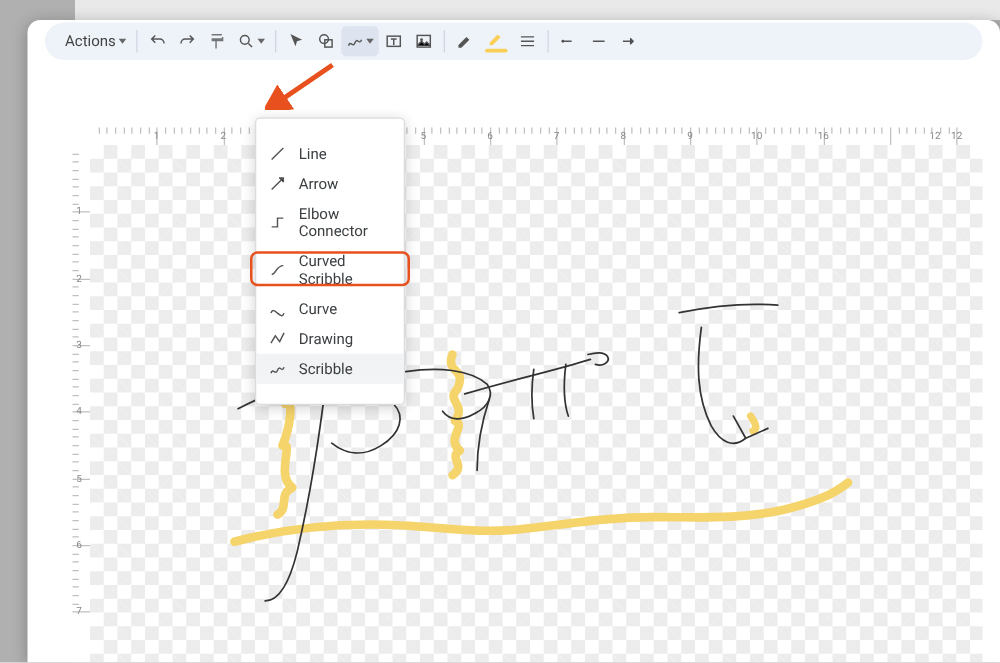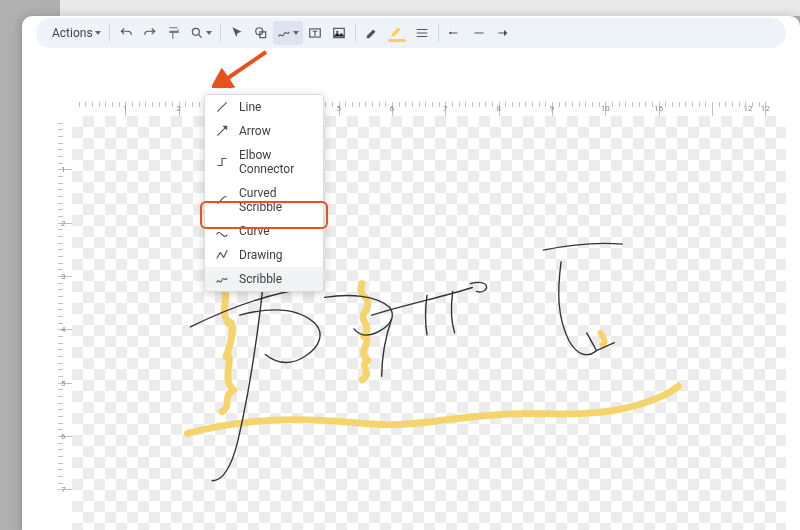--- a/index.html
+++ b/index.html
@@ -89,21 +89,21 @@
   }
   .canvas svg { width: 100%; height: 100%; }
   .dropdown {
     position: absolute;
     top: 94px; left: 204px;
     width: 120px;
     background: #fff;
     border: 1px solid #dadce0;
     border-radius: 4px;
     box-shadow: 0 2px 10px rgba(0,0,0,0.18);
-    padding: 0 0;
+    padding: 16px 0;
     z-index: 20;
   }
   .dd-item {
     display: flex; align-items: center; gap: 10px;
     padding: 5px 10px;
     font-size: 12px; color: #3c4043;
     cursor: pointer;
   }
   .dd-item:hover, .dd-item.hover { background: #f1f3f4; }
   .dd-icon { width: 14px; height: 14px; flex-shrink: 0; }

